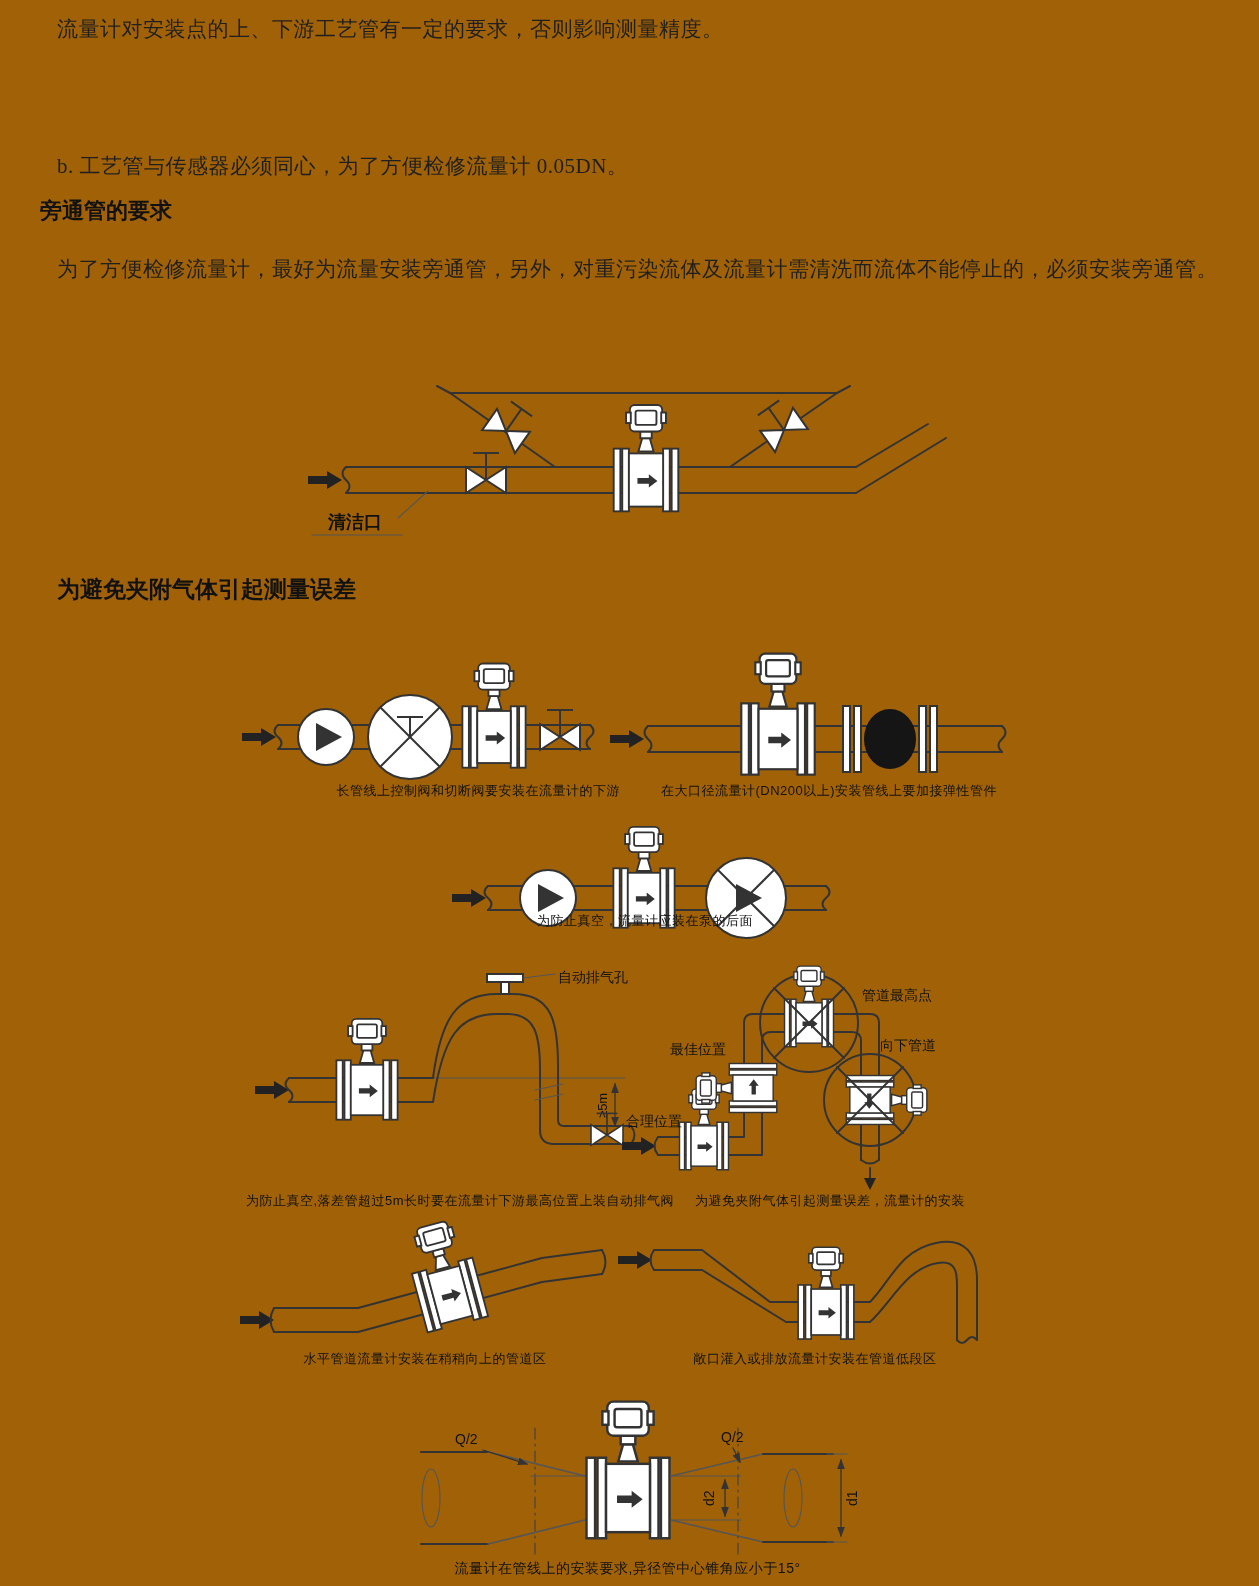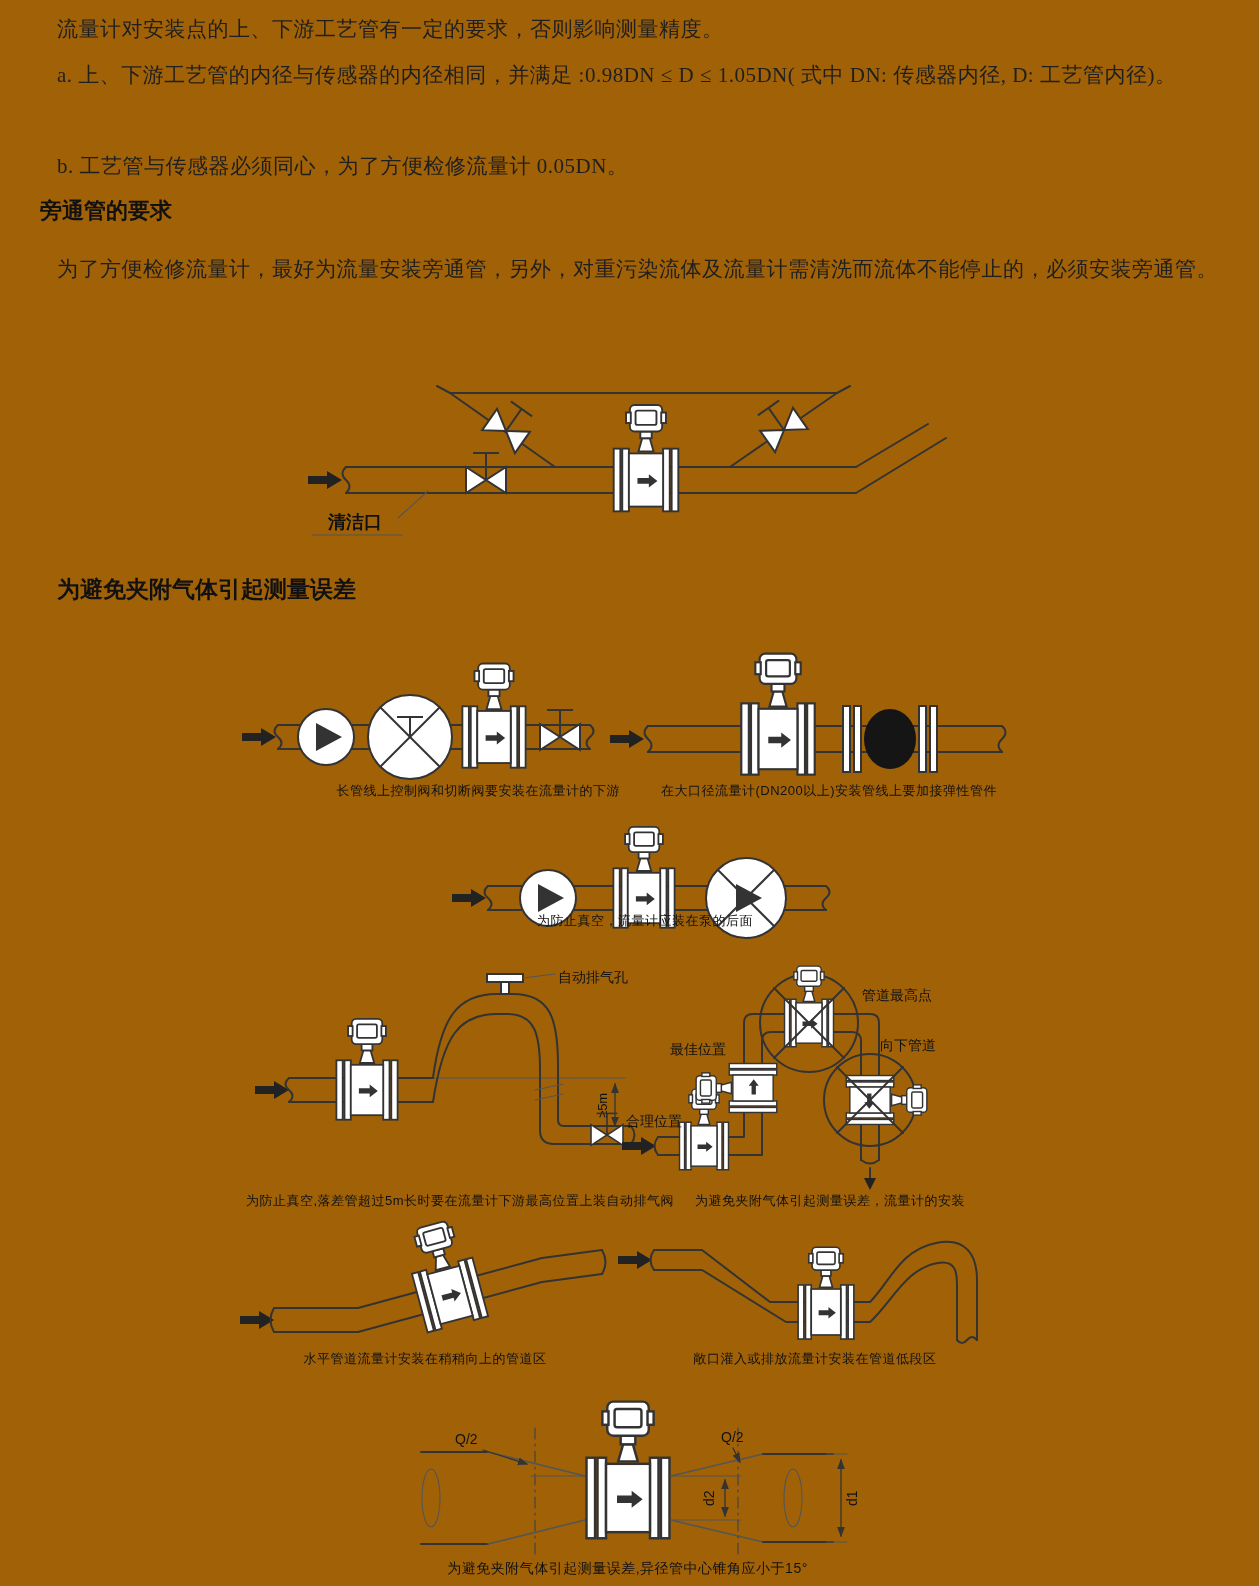--- a/index.html
+++ b/index.html
@@ -74,21 +74,20 @@
   <g id="vent" stroke="#333" stroke-width="2" fill="#fff">
     <rect x="-4" y="-12" width="8" height="12"></rect>
     <rect x="-18" y="-20" width="36" height="8"></rect>
   </g>
 </defs>
 </svg>
 
 <div class="page">
 
   <p class="para indent" style="top:6px;">流量计对安装点的上、下游工艺管有一定的要求，否则影响测量精度。</p>
-  <p class="para indent" style="top:52px;">a. 上、下游工艺管的内径与传感器的内径相同，并满足 :0.98DN ≤ D ≤ 1.05DN( 式中 DN: 传感器内径, D: 工艺管内径)。</p>
   <p class="para indent" style="top:143px;">b. 工艺管与传感器必须同心，为了方便检修流量计 0.05DN。</p>
 
   <h2 class="hd" style="top:196px;left:40px;font-size:22px;">旁通管的要求</h2>
   <p class="para indent" style="top:246px;">为了方便检修流量计，最好为流量安装旁通管，另外，对重污染流体及流量计需清洗而流体不能停止的，必须安装旁通管。</p>
 
   <svg class="dg" style="left:300px;top:368px;" width="650" height="170" viewBox="0 0 650 170">
     <use href="#arr" transform="translate(8,112)"></use>
     <path d="M46,99 Q39,105.5 46,112 Q53,118.5 46,125"></path>
     <path d="M46,99 H556 M46,125 H556"></path>
     <path d="M556,99 L628,56 M556,125 L646,70"></path>
@@ -226,15 +225,15 @@
     <line x1="90" y1="70" x2="134" y2="84" class="dim" marker-end="url(#ah)"></line>
     <text x="328" y="62">Q/2</text>
     <line x1="340" y1="68" x2="347" y2="82" class="dim" marker-end="url(#ah)"></line>
     <line x1="332" y1="100" x2="332" y2="136" class="dim" marker-start="url(#ah)" marker-end="url(#ah)"></line>
     <text transform="translate(321,126) rotate(-90)">d2</text>
     <line x1="434" y1="74" x2="454" y2="74" class="thin"></line>
     <line x1="434" y1="162" x2="454" y2="162" class="thin"></line>
     <line x1="448" y1="80" x2="448" y2="156" class="dim" marker-start="url(#ah)" marker-end="url(#ah)"></line>
     <text transform="translate(464,126) rotate(-90)">d1</text>
   </svg>
-  <div class="cap" style="top:1560px;left:390px;width:475px;font-size:14px;">为避免夹附气体引起测量误差,异径管中心锥角应小于15°</div>
+  <div class="cap" style="top:1560px;left:390px;width:475px;font-size:14px;">流量计在管线上的安装要求,异径管中心锥角应小于15°</div>
 
 </div>
 
 </body></html>

